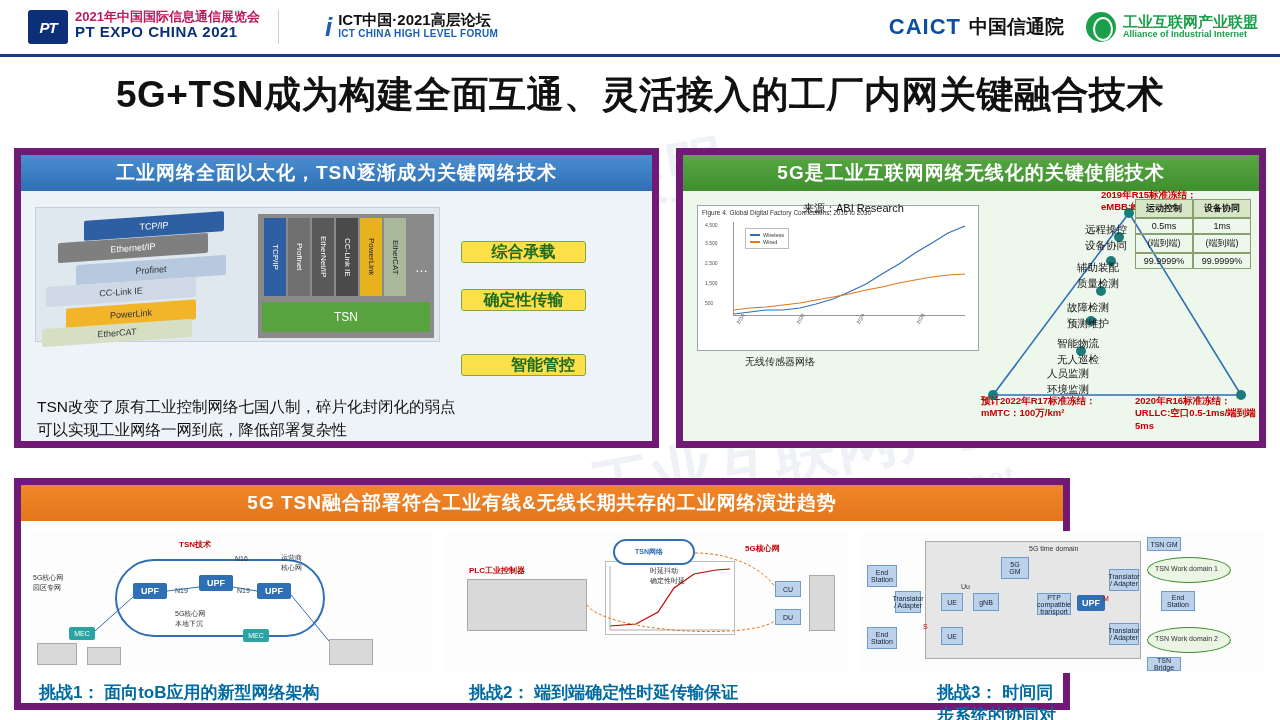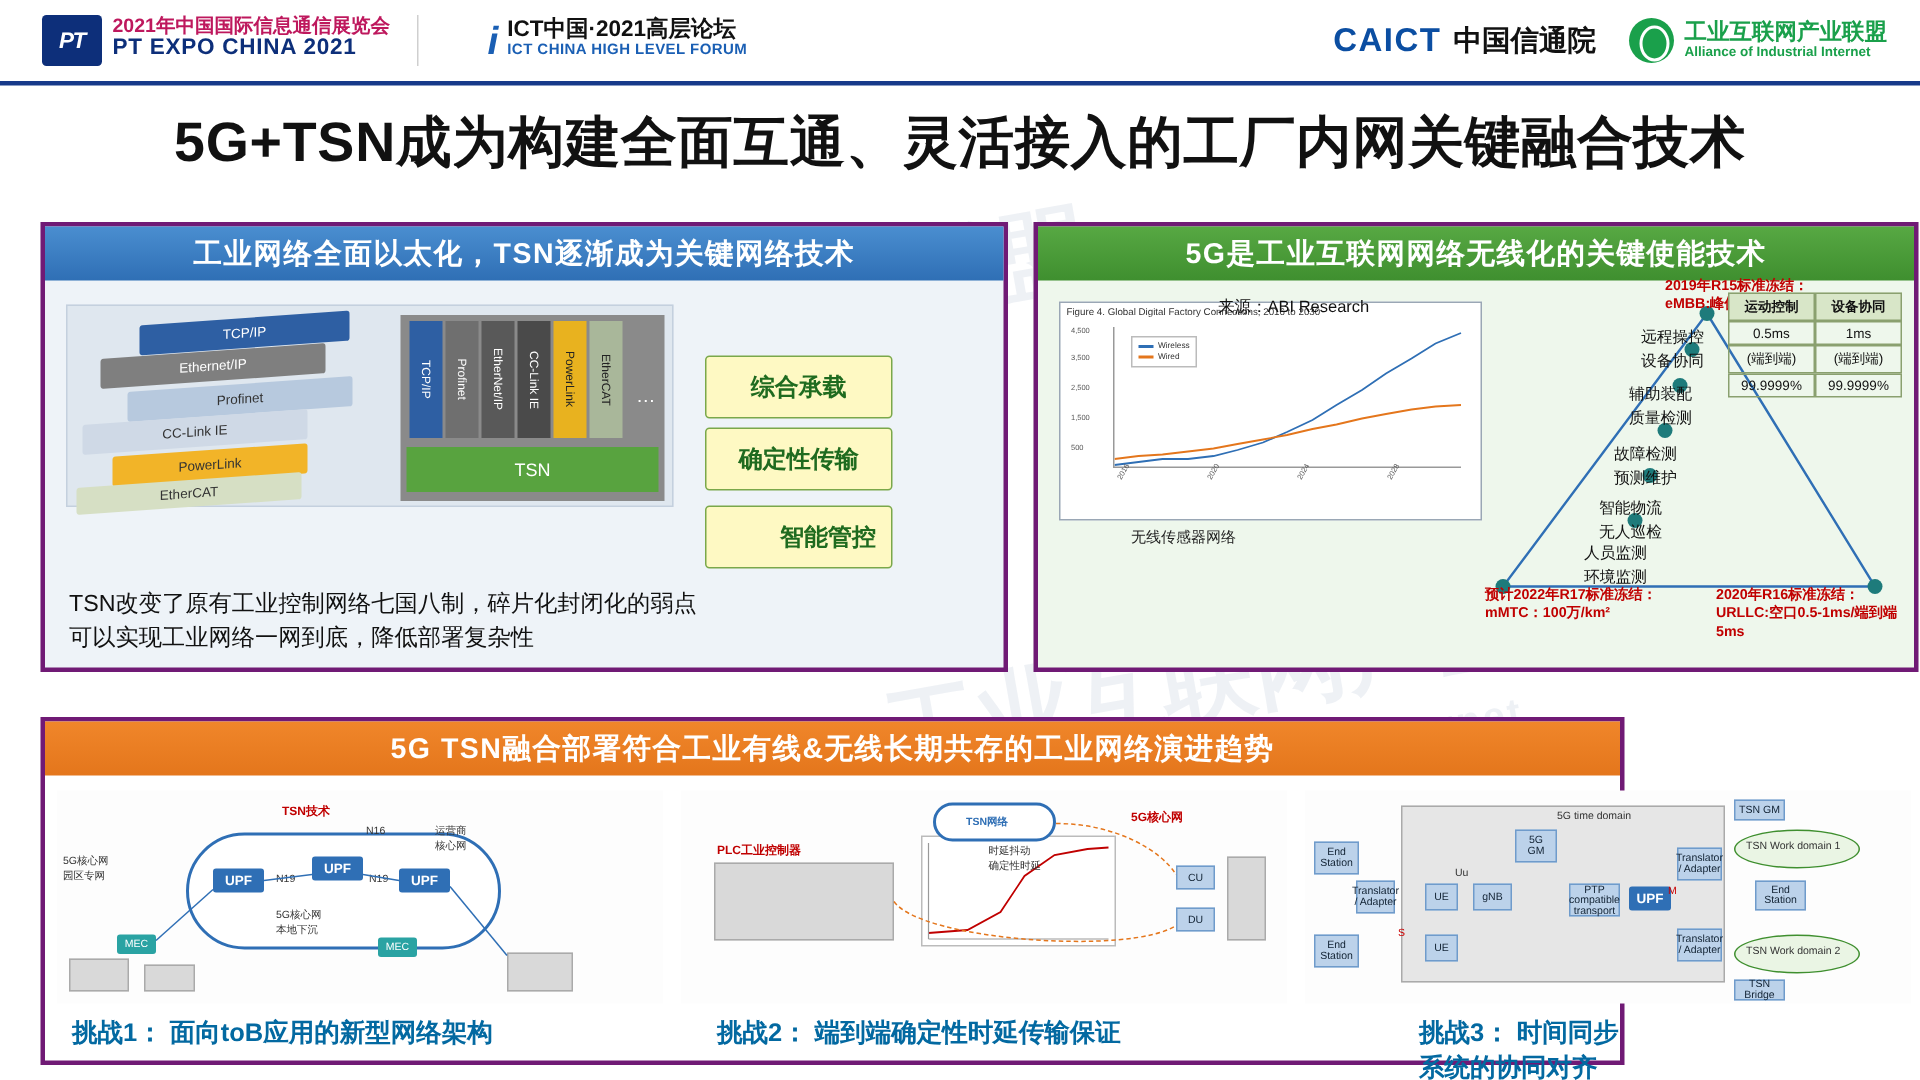--- a/index.html
+++ b/index.html
@@ -62,21 +62,21 @@
   .watermark {
     position:absolute; pointer-events:none; color:rgba(120,150,180,0.13);
     font-weight:bold; transform:rotate(-10deg); white-space:nowrap;
   }
   .wm1 { left:175px; top:170px; font-size:62px; }
   .wm1 .sub { font-size:26px; display:block; letter-spacing:2px;}
   .wm2 { left:590px; top:400px; font-size:62px; }
   .wm2 .sub { font-size:26px; display:block; letter-spacing:2px;}
 
   
-  .panel { position:absolute; border:3px solid #701a75; background:#fff;margin-left:13px; }
+  .panel { position:absolute; border:7px solid #701a75; background:#fff; }
   .panel-head {
     height:36px; display:flex; align-items:center; justify-content:center;
     color:#fff; font-size:19px; font-weight:bold; letter-spacing:1px;
   }
   .blue-head { background:linear-gradient(#4a8ed0,#2f6fb5); }
   .green-head{ background:linear-gradient(#57a843,#3f8f2f); }
   .orange-head{ background:linear-gradient(#f0862a,#e4761c); }
 
   #panel-left  { left:14px; top:148px; width:645px; height:300px; background:#eef3f8;}
   #panel-right { left:676px; top:148px; width:590px; height:300px; background:#eef7ec;}
@@ -100,26 +100,26 @@
              background:#8a8a8a; }
   .vbar { position:absolute; top:4px; width:22px; height:78px; font-size:8px;
           color:#fff; writing-mode:vertical-rl; text-orientation:mixed;
           display:flex; align-items:center; justify-content:center; }
   .tsn-bottom { position:absolute; left:4px; bottom:6px; width:168px; height:30px;
                 background:#58a33f; color:#fff; font-size:12px; display:flex;
                 align-items:center; justify-content:center; }
   .dots { position:absolute; right:6px; top:46px; color:#fff; font-size:13px;}
 
   .tag {
-    position:absolute; left:440px; width:125px; height:42px;
-    background:#fef9c3; border:1.5px solid #7aa84a; color:#1f6b1f;
+    position:absolute; left:440px; width:125px; height:22px;
+    background:#fde047; border:1.5px solid #7aa84a; color:#1f6b1f;
     font-size:16px; font-weight:bold; display:flex; align-items:center;
     justify-content:center; border-radius:3px;
   }
-  #tag1 { top:86px; } #tag2 { top:134px; } #tag3 { top:186px;padding-left:39px; }
+  #tag1 { top:86px; } #tag2 { top:134px; } #tag3 { top:199px;padding-left:39px; }
 
   .left-note {
     position:absolute; left:16px; top:240px; width:620px;
     font-size:15.5px; color:#111; line-height:1.5;
   }
 
   
   .chartbox {
     position:absolute; left:14px; top:50px; width:282px; height:146px;
     background:#fff; border:1px solid #9aa7b5;

